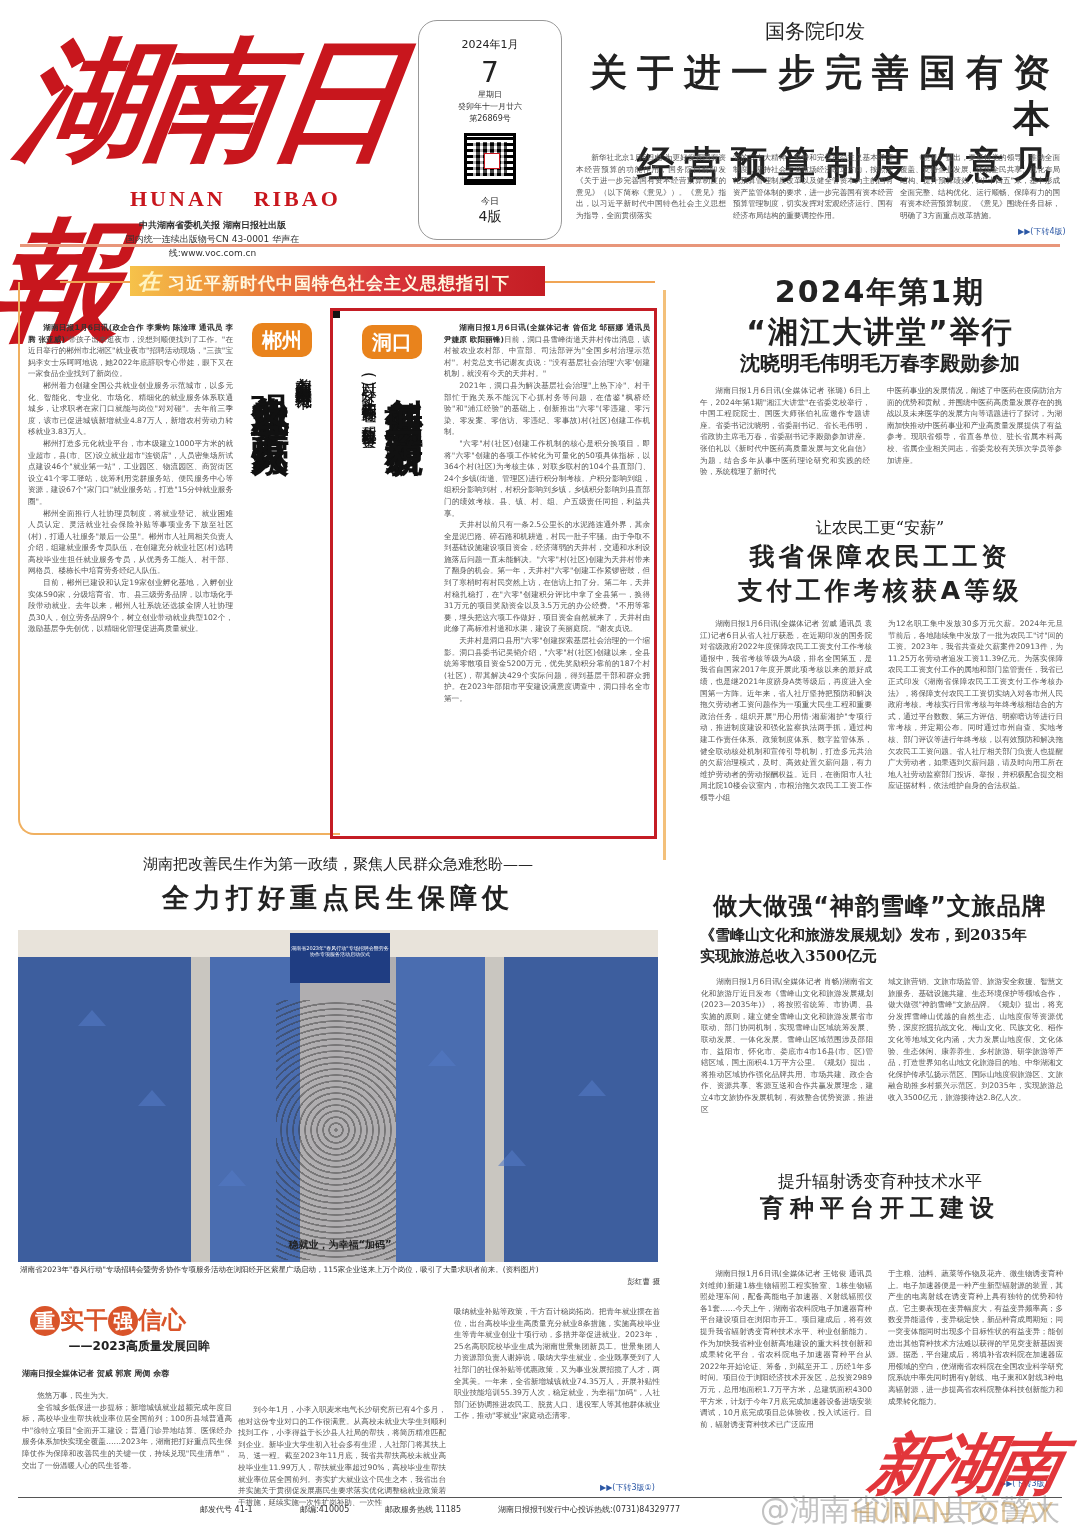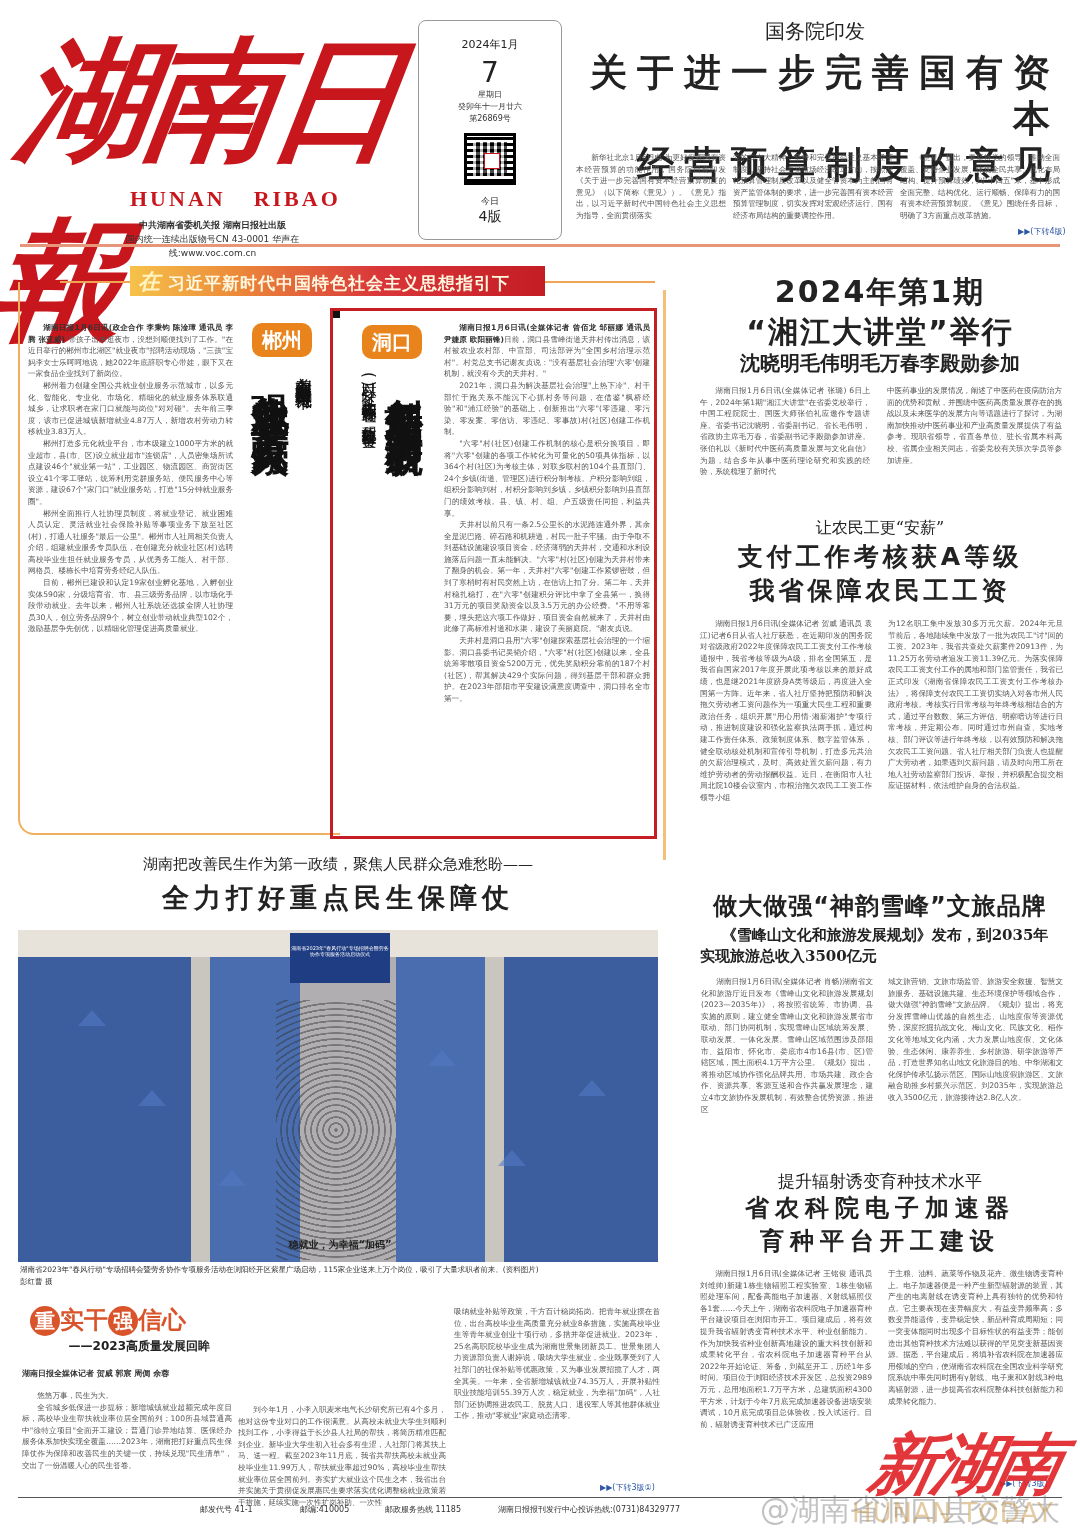--- a/index.html
+++ b/index.html
@@ -2,21 +2,21 @@
 <html><head>
 <meta charset="utf-8">
 <style>
 *{box-sizing:border-box;margin:0;padding:0}
 body{width:1080px;height:1530px;background:#fff;font-family:"DejaVu Serif","Liberation Serif",serif;color:#222;position:relative;overflow:hidden}
 .abs{position:absolute}
 .masthead-title{left:20px;top:10px;width:410px;height:180px;color:#c8161d;font-size:132px;font-weight:bold;font-style:italic;letter-spacing:-6px;line-height:180px;font-family:"DejaVu Serif",serif;transform:skewX(-8deg)}
 .masthead-en{left:130px;top:186px;color:#c8161d;font-size:22px;font-weight:bold;letter-spacing:3px;font-family:"Liberation Serif",serif}
 .masthead-en span+span{margin-left:28px}
 .pub-line{left:90px;top:218px;font-size:9px;color:#333;font-family:"DejaVu Sans",sans-serif;text-align:center;width:245px;line-height:14px}
-.datebox{left:418px;top:20px;width:144px;height:220px;border:1px solid #999;border-radius:8px;text-align:center;font-family:"DejaVu Sans",sans-serif}
+.datebox{left:418px;top:20px;width:144px;height:220px;border:1px solid #999;border-radius:19px;text-align:center;font-family:"DejaVu Sans",sans-serif}
 .datebox .ym{font-size:11px;margin-top:16px}
 .datebox .day{font-size:28px;margin-top:4px}
 .datebox .small{font-size:8px;line-height:12px;color:#333}
 .qr{width:52px;height:52px;margin:8px auto 0;background:
 repeating-linear-gradient(0deg,#000 0 3px,#fff 3px 6px),#000;position:relative;border:3px solid #000}
 .qr:before{content:"";position:absolute;inset:6px;background:repeating-linear-gradient(90deg,#fff 0 3px,#000 3px 7px);opacity:.7}
 .qr:after{content:"";position:absolute;left:17px;top:17px;width:14px;height:14px;background:#fff;border:1px solid #c8161d}
 .datebox .today{font-size:9px;margin-top:10px}
 .datebox .ed{font-size:14px}
 .rule-top{left:20px;top:244px;width:1040px;height:3px;background:#e8967a}
@@ -35,21 +35,21 @@
 .vsub{writing-mode:vertical-rl;color:#111;font-family:"DejaVu Sans",sans-serif;letter-spacing:1px}
 .h-center{text-align:center}
 .photo{left:18px;top:930px;width:640px;height:332px;background:
 linear-gradient(180deg,#e8e3da 0%,#e8e3da 8%,transparent 8%),
 linear-gradient(90deg,#3d5e9e 0 27%,#c9c6c0 27% 30%,#4a6db0 30% 44%,#b0aeb0 44% 59%,#4a6db0 59% 73%,#c9c6c0 73% 76%,#3d5e9e 76% 100%);overflow:hidden}
 .photo .stage{position:absolute;left:272px;top:3px;width:100px;height:50px;background:#1f3d82}
 .photo .stage span{display:block;color:#fff;font-size:5px;text-align:center;margin-top:12px;font-family:"DejaVu Sans",sans-serif}
 .photo .tent{position:absolute;width:0;height:0;border-left:14px solid transparent;border-right:14px solid transparent;border-bottom:16px solid #5479c4;opacity:.6}
 .photo .crowd{position:absolute;left:258px;top:70px;width:120px;height:260px;background:repeating-radial-gradient(circle at 50% 50%,#333 0 1.5px,transparent 2px 6px);opacity:.45}
 .caption{left:20px;top:1264px;width:640px;font-size:7.5px;color:#333;font-family:"DejaVu Sans",sans-serif;line-height:12px}
-.caption .credit{text-align:left;display:block}
+.caption .credit{text-align:right;display:block}
 .footer-rule{left:18px;top:1497px;width:1044px;height:1px;background:#555}
 .footer{top:1504px;font-size:8px;color:#333;font-family:"DejaVu Sans",sans-serif}
 .watermark{right:22px;top:1420px;color:#e0262b;font-size:66px;font-style:italic;font-weight:bold;letter-spacing:-4px;transform:skewX(-12deg);opacity:.92}
 .watermark2{left:760px;top:1490px;color:rgba(120,120,120,.45);font-size:30px;font-family:"DejaVu Sans",sans-serif}
 .wm-en{right:26px;top:1498px;color:rgba(200,150,70,.5);font-size:26px;font-family:"DejaVu Sans",sans-serif;letter-spacing:1px}
 .series-logo{left:30px;top:1304px;font-family:"DejaVu Sans",sans-serif;font-weight:bold;font-size:24px;color:#d9542a}
 .series-logo .circ{display:inline-block;width:30px;height:30px;border-radius:50%;background:#d9542a;color:#fff;text-align:center;line-height:30px;font-size:20px}
 </style>
 </head>
 <body>
@@ -127,22 +127,22 @@
 <div class="abs h-center" style="left:690px;top:272px;width:380px;font-family:'DejaVu Sans',sans-serif;font-weight:bold;font-size:30px;line-height:40px;letter-spacing:2px">
   <div>2024年第1期</div>
   <div>“湘江大讲堂”举行</div>
 </div>
 <div class="abs h-center" style="left:690px;top:350px;width:380px;font-size:20px;font-weight:bold">沈晓明毛伟明毛万春李殿勋参加</div>
 <div class="abs col" style="left:700px;top:385px;width:170px">湖南日报1月6日讯(全媒体记者 张璐) 6日上午，2024年第1期"湘江大讲堂"在省委党校举行，中国工程院院士、国医大师张伯礼应邀作专题讲座。省委书记沈晓明，省委副书记、省长毛伟明，省政协主席毛万春，省委副书记李殿勋参加讲座。张伯礼以《新时代中医药高质量发展与文化自信》为题，结合多年从事中医药理论研究和实践的经验，系统梳理了新时代</div>
 <div class="abs col" style="left:887px;top:385px;width:175px;text-indent:0">中医药事业的发展情况，阐述了中医药在疫病防治方面的优势和贡献，并围绕中医药高质量发展存在的挑战以及未来医学的发展方向等话题进行了探讨，为湖南加快推动中医药事业和产业高质量发展提供了有益参考。现职省领导，省直各单位、驻长省属本科高校、省属企业相关同志，省委党校有关班次学员等参加讲座。</div>
 
 <div class="abs h-center" style="left:690px;top:518px;width:380px;font-size:16px">让农民工更“安薪”</div>
 <div class="abs h-center" style="left:690px;top:540px;width:380px;font-family:'DejaVu Sans',sans-serif;font-weight:bold;font-size:25px;line-height:34px;letter-spacing:4px">
+  <div>我省保障农民工工资</div>
   <div>支付工作考核获A等级</div>
-  <div>我省保障农民工工资</div>
 </div>
 <div class="abs col" style="left:700px;top:618px;width:172px">湖南日报1月6日讯(全媒体记者 贺威 通讯员 袁江)记者6日从省人社厅获悉，在近期印发的国务院对省级政府2022年度保障农民工工资支付工作考核通报中，我省考核等级为A级，排名全国第五，是我省自国家2017年度开展此项考核以来的最好成绩，也是继2021年度跻身A类等级后，再度进入全国第一方阵。近年来，省人社厅坚持把预防和解决拖欠劳动者工资问题作为一项重大民生工程和重要政治任务，组织开展"用心用情·湘薪湘护"专项行动，推进制度建设和强化监察执法两手抓，通过构建工作责任体系、政策制度体系、数字监管体系，健全联动核处机制和宣传引导机制，打造多元共治的欠薪治理模式，及时、高效处置欠薪问题，有力维护劳动者的劳动报酬权益。近日，在衡阳市人社局北院10楼会议室内，市根治拖欠农民工工资工作领导小组</div>
 <div class="abs col" style="left:888px;top:618px;width:175px;text-indent:0">为12名职工集中发放30多万元欠薪。2024年元旦节前后，各地陆续集中发放了一批为农民工"讨"回的工资。2023年，我省共查处欠薪案件20913件，为11.25万名劳动者追发工资11.39亿元。为落实保障农民工工资支付工作的属地和部门监管责任，我省已正式印发《湖南省保障农民工工资支付工作考核办法》，将保障支付农民工工资切实纳入对各市州人民政府考核。考核实行日常考核与年终考核相结合的方式，通过平台数数、第三方评估、明察暗访等进行日常考核，并定期公布。同时通过市州自查、实地考核、部门评议等进行年终考核，以有效预防和解决拖欠农民工工资问题。省人社厅相关部门负责人也提醒广大劳动者，如果遇到欠薪问题，请及时向用工所在地人社劳动监察部门投诉、举报，并积极配合提交相应证据材料，依法维护自身的合法权益。</div>
 
 <div class="abs h-center" style="left:18px;top:855px;width:640px;font-size:15px">湖南把改善民生作为第一政绩，聚焦人民群众急难愁盼——</div>
 <div class="abs h-center" style="left:18px;top:880px;width:640px;font-family:'DejaVu Sans',sans-serif;font-weight:bold;font-size:27px;letter-spacing:5px">全力打好重点民生保障仗</div>
 
 <div class="abs photo">
   <div class="stage">
       <span>湖南省2023年"春风行动"专场招聘会暨劳务协作专项服务活动启动仪式</span>
@@ -155,29 +155,28 @@
   <div class="tent" style="left:480px;top:220px"></div>
   <div class="tent" style="left:560px;top:150px"></div>
 </div>
 <div class="abs caption">
   <span>湖南省2023年"春风行动"专场招聘会暨劳务协作专项服务活动在浏阳经开区紫星广场启动，115家企业送来上万个岗位，吸引了大量求职者前来。(资料图片)</span>
   <span class="credit">彭红曹 摄</span>
 </div>
 
 <div class="abs h-center" style="left:690px;top:890px;width:380px;font-family:'DejaVu Sans',sans-serif;font-weight:bold;font-size:24px;letter-spacing:1px">做大做强“神韵雪峰”文旅品牌</div>
 <div class="abs" style="left:700px;top:925px;width:370px;font-size:15px;line-height:21px;font-weight:bold">
-  <div style="text-align:center">《雪峰山文化和旅游发展规划》发布，到2035年</div>
+  <div style="text-align:left">《雪峰山文化和旅游发展规划》发布，到2035年</div>
   <div>实现旅游总收入3500亿元</div>
 </div>
 <div class="abs col" style="left:701px;top:976px;width:172px">湖南日报1月6日讯(全媒体记者 肖畅)湖南省文化和旅游厅近日发布《雪峰山文化和旅游发展规划(2023—2035年)》，将按照省统筹、市协调、县实施的原则，建立健全雪峰山文化和旅游发展省市联动、部门协同机制，实现雪峰山区域统筹发展、联动发展、一体化发展。雪峰山区域范围涉及邵阳市、益阳市、怀化市、娄底市4市16县(市、区)管辖区域，国土面积4.1万平方公里。《规划》提出，将推动区域协作强化品牌共用、市场共建、政企合作、资源共享、客源互送和合作共赢发展理念，建立4市文旅协作发展机制，有效整合优势资源，推进区</div>
 <div class="abs col" style="left:888px;top:976px;width:175px;text-indent:0">域文旅营销、文旅市场监管、旅游安全救援、智慧文旅服务、基础设施共建、生态环境保护等领域合作，做大做强"神韵雪峰"文旅品牌。《规划》提出，将充分发挥雪峰山优越的自然生态、山地度假等资源优势，深度挖掘抗战文化、梅山文化、民族文化、稻作文化等地域文化内涵，大力发展山地度假、文化体验、生态休闲、康养养生、乡村旅游、研学旅游等产品，打造世界知名山地文化旅游目的地、中华湖湘文化保护传承弘扬示范区、国际山地度假旅游区、文旅融合助推乡村振兴示范区。到2035年，实现旅游总收入3500亿元，旅游接待达2.8亿人次。</div>
 
 <div class="abs h-center" style="left:690px;top:1170px;width:380px;font-size:17px">提升辐射诱变育种技术水平</div>
 <div class="abs h-center" style="left:690px;top:1192px;width:380px;font-family:'DejaVu Sans',sans-serif;font-weight:bold;font-size:24px;line-height:33px;letter-spacing:6px">
-  <div>省农科院电子加速器</div>
   <div>育种平台开工建设</div>
 </div>
 <div class="abs col" style="left:700px;top:1268px;width:172px">湖南日报1月6日讯(全媒体记者 王铭俊 通讯员 刘维帅)新建1栋生物辐照工程实验室、1栋生物辐照处理车间，配备高能电子加速器、X射线辐照仪各1套……今天上午，湖南省农科院电子加速器育种平台建设项目在浏阳市开工。项目建成后，将有效提升我省辐射诱变育种技术水平、种业创新能力。作为加快我省种业创新高地建设的重大科技创新和成果转化平台，省农科院电子加速器育种平台从2022年开始论证、筹备，到截至开工，历经1年多时间。项目位于浏阳经济技术开发区，总投资2989万元，总用地面积1.7万平方米，总建筑面积4300平方米，计划于今年7月底完成加速器设备进场安装调试，10月底完成项目总体验收，投入试运行。目前，辐射诱变育种技术已广泛应用</div>
 <div class="abs col" style="left:888px;top:1268px;width:175px;text-indent:0">于主粮、油料、蔬菜等作物及花卉、微生物诱变育种上。电子加速器便是一种产生新型辐射源的装置，其产生的电离射线在诱变育种上具有独特的优势和特点。它主要表现在变异幅度大，有益变异频率高；多数变异能遗传，变异稳定快，新品种育成周期短；同一突变体能同时出现多个目标性状的有益变异；能创造出其他育种技术方法难以获得的罕见突变新基因资源。据悉，平台建成后，将填补省农科院在加速器应用领域的空白，使湖南省农科院在全国农业科学研究院系统中率先同时拥有γ射线、电子束和X射线3种电离辐射源，进一步提高省农科院整体科技创新能力和成果转化能力。</div>
 <div class="abs more" style="left:1000px;top:1478px">▶▶(下转3版)</div>
 
 <div class="abs series-logo">
   <span class="circ">重</span><span>实干</span><span class="circ">强</span><span>信心</span>
 </div>
 <div class="abs" style="left:60px;top:1338px;width:150px;text-align:right;font-family:'DejaVu Sans',sans-serif;font-size:12px;font-weight:bold">——2023高质量发展回眸</div>

